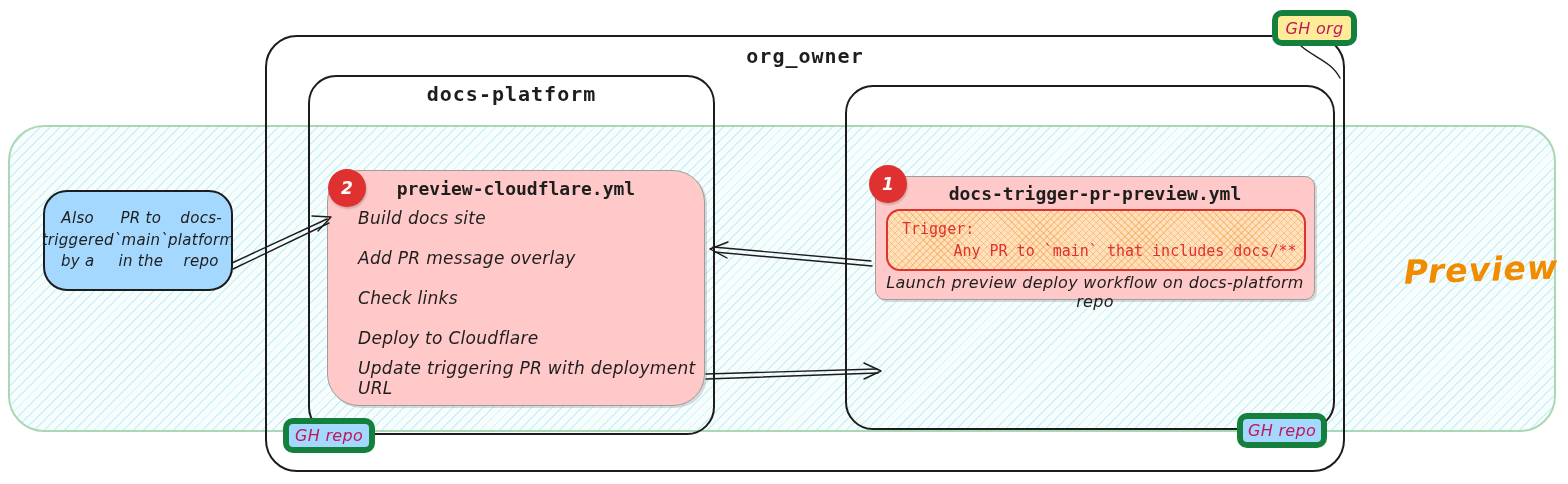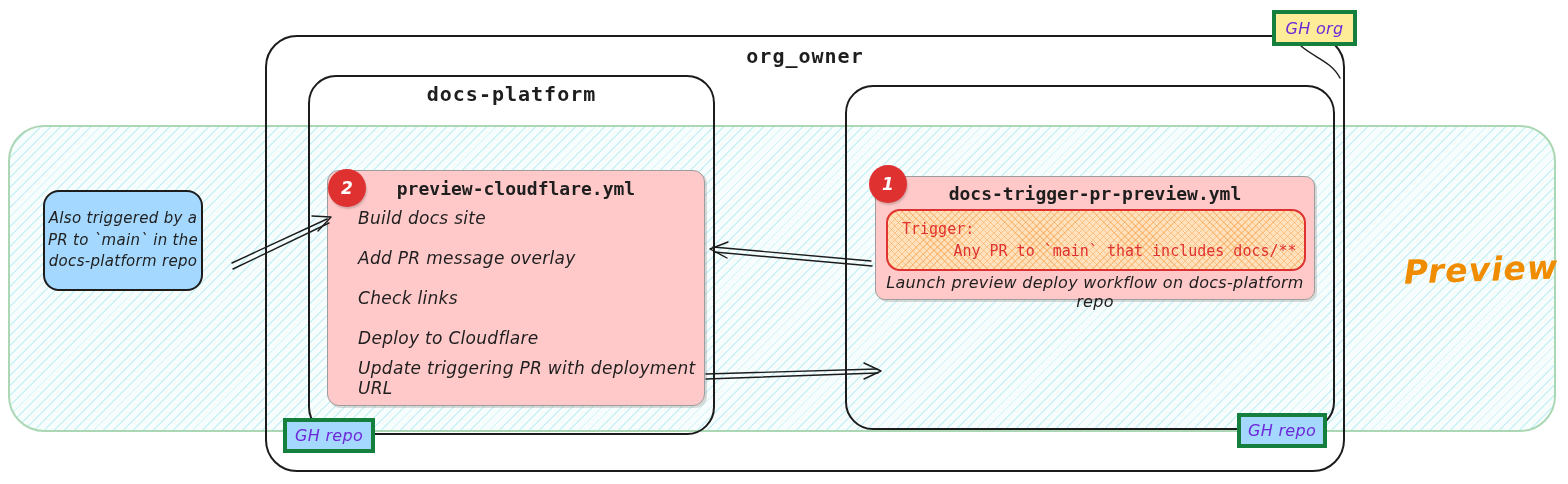--- a/index.html
+++ b/index.html
@@ -32,21 +32,21 @@
   .org-box   { left:265px; top:35px;  width:1080px; height:437px; border-radius:32px; }
   .docs-box  { left:308px; top:75px;  width:407px;  height:360px; border-radius:28px; }
   .code-box  { left:845px; top:85px;  width:490px;  height:345px; border-radius:28px; }
   .frame-label { position:absolute; text-align:center; font-size:20px; font-weight:600; letter-spacing:1px; color:#1e1e1e; }
   .org-label  { left:265px; top:44px; width:1080px; }
   .docs-label { left:308px; top:82px; width:407px; }
   .code-label { left:845px; top:92px; width:490px; }
 
   
   .wf-card {
-    position:absolute; background:#ffc9c9; border:1.5px solid #9d9d9d; border-radius:12px;
+    position:absolute; background:#ffc9c9; border:1.5px solid #9d9d9d; border-radius:32px;
     box-shadow:2px 2px 0 rgba(150,150,150,.35);
   }
   .wf-docs { left:327px; top:170px; width:378px; height:236px; }
   .wf-code { left:875px; top:176px; width:440px; height:124px; border-radius:10px; }
   .wf-title { position:absolute; left:0; width:100%; text-align:center; font-size:18px; font-weight:600; color:#1e1e1e; }
   .wf-docs .wf-title { top:7px; }
   .wf-code .wf-title { top:6px; }
   .steps { position:absolute; left:30px; top:27px; right:6px; }
   .step  { height:40px; display:flex; align-items:center; font-size:17px; color:#1e1e1e; }
 
@@ -66,29 +66,29 @@
     background-image:
       repeating-linear-gradient(45deg,  rgba(247,155,66,0.45) 0 1px, transparent 1px 5px),
       repeating-linear-gradient(135deg, rgba(247,155,66,0.45) 0 1px, transparent 1px 5px);
     color:#e03131; font-size:15px; line-height:22px; padding:7px 0 0 14px;
   }
   .trigger-rule { padding-left:44px;text-align:center; }
   .wf-action { position:absolute; left:0; top:96px; width:100%; text-align:center; font-size:16px; color:#1e1e1e; }
 
   
   .note {
-    position:absolute; left:43px; top:190px; width:160px; height:101px;
-    background:#a5d8ff; border:2px solid #1c1c1c; border-radius:16px;
-    display:flex; flex-direction:column; justify-content:center; align-items:center;
+    position:absolute; left:43px; top:190px; width:190px; height:101px;
+    background:#a5d8ff; border:2px solid #1c1c1c; border-radius:24px;
+    display:flex; flex-direction:row; justify-content:center; align-items:center;
     font-size:15px; line-height:21.5px; color:#1e1e1e; text-align:center; z-index:5;
   }
   .tag {
-    position:absolute; background:#a5d8ff; border:4px solid #15803d; border-radius:0;
+    position:absolute; background:#a5d8ff; border:6px solid #15803d; border-radius:10px;
     display:flex; align-items:center; justify-content:center;
-    font-size:16px; color:#6d28d9; z-index:6;
+    font-size:16px; color:#be185d; z-index:6;
   }
   .tag-gh-org { left:1272px; top:10px; width:85px; height:36px; background:#ffec99; }
   .tag-repo-left  { left:283px;  top:418px; width:92px; height:35px; }
   .tag-repo-right { left:1237px; top:413px; width:90px; height:35px; }
 
   .arrows { position:absolute; left:0; top:0; width:1568px; height:484px; z-index:4; pointer-events:none; }
   .arrows path { stroke:#1c1c1c; stroke-width:1.4; fill:none; stroke-linecap:round; }
 </style>
 </head>
 <body>

